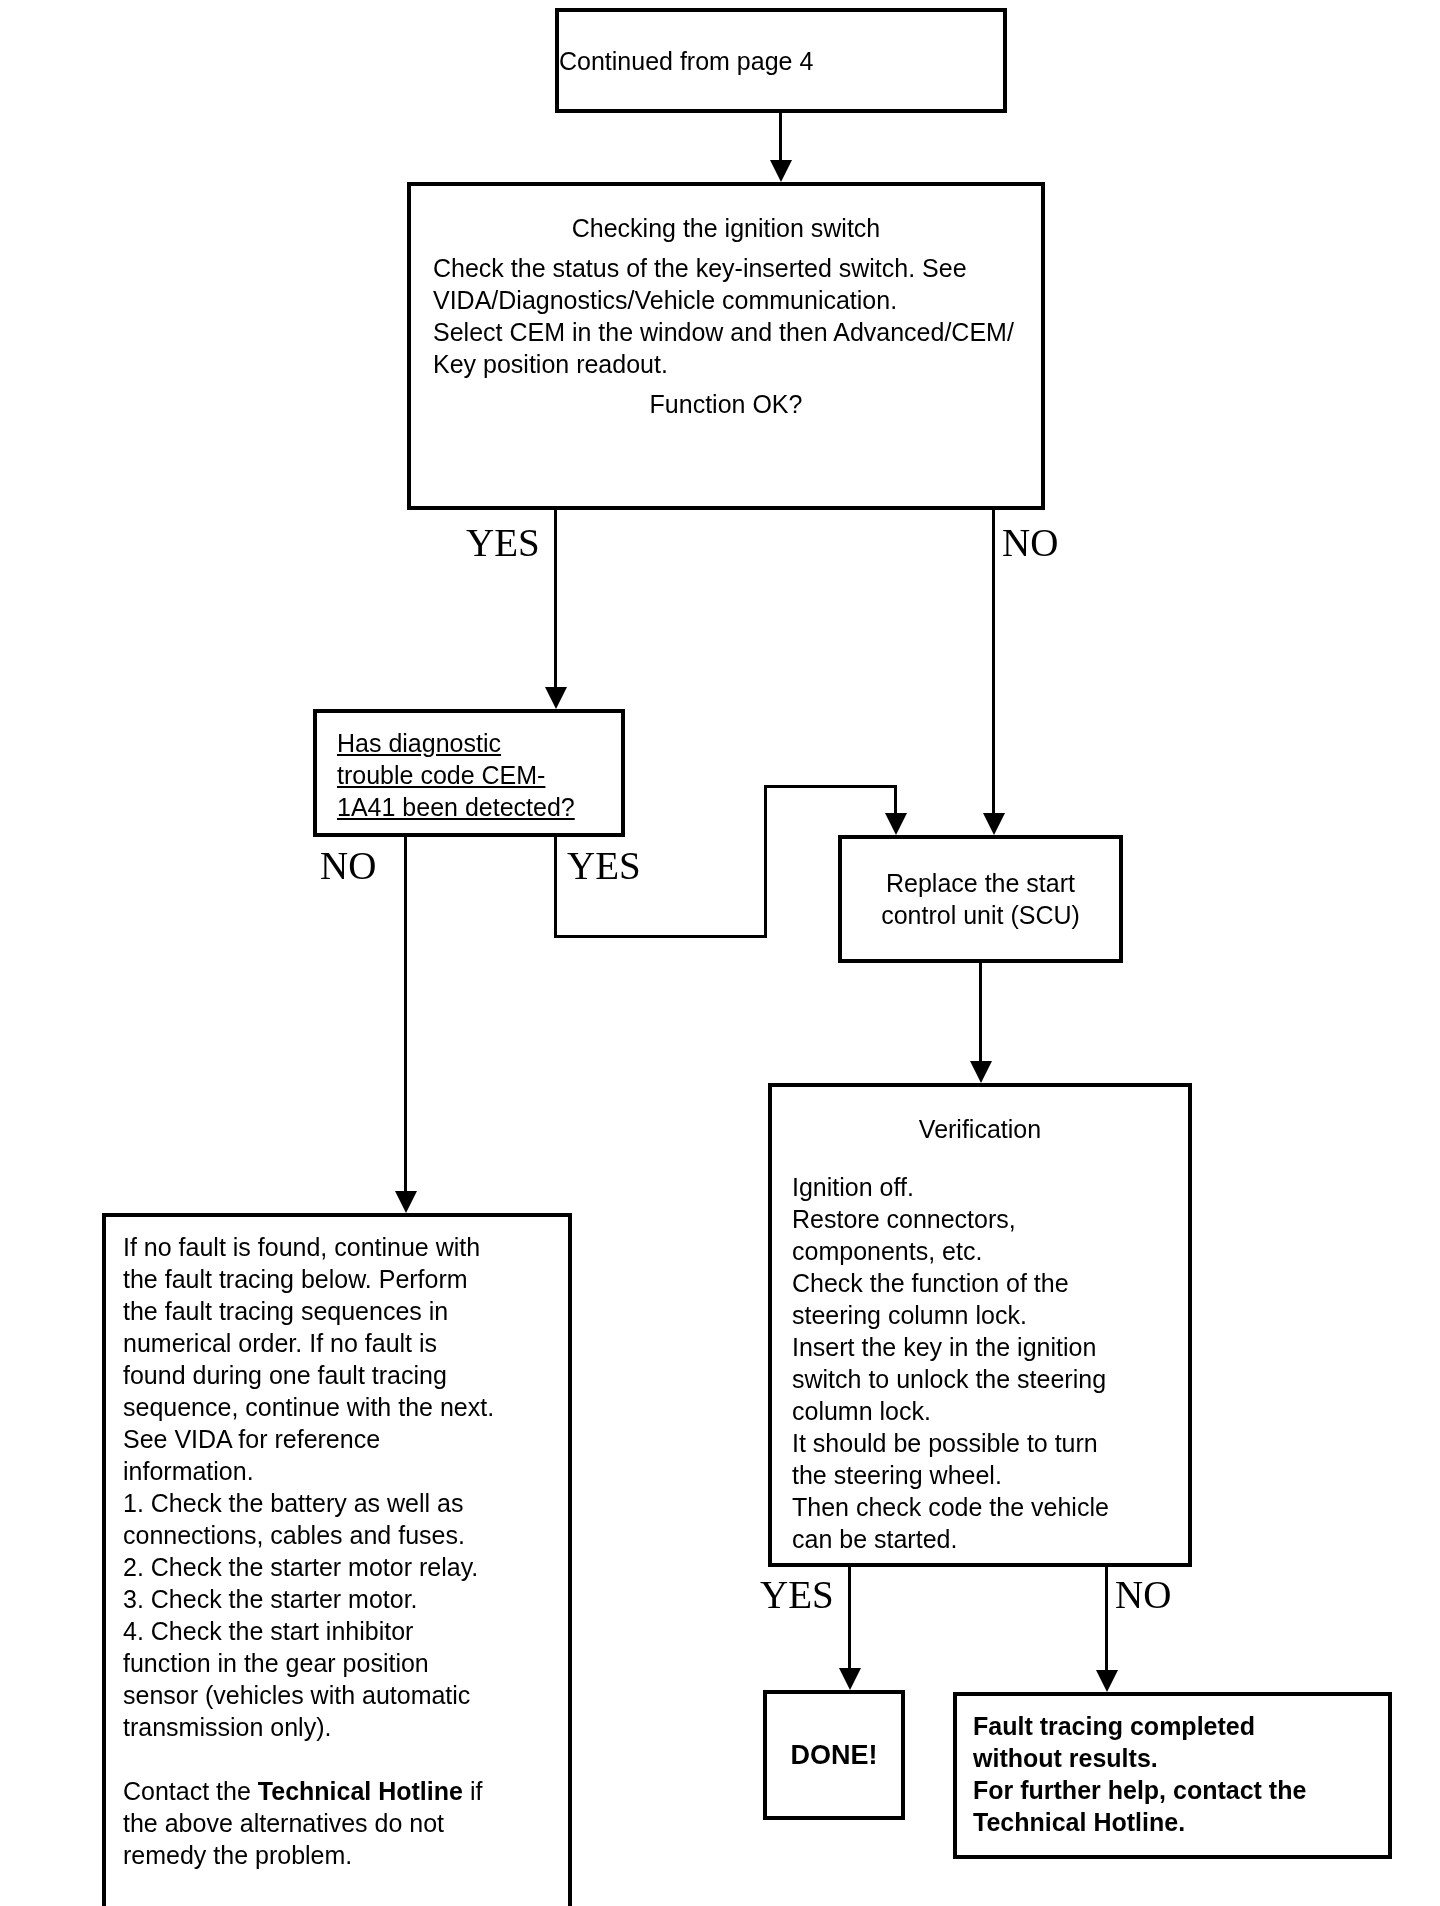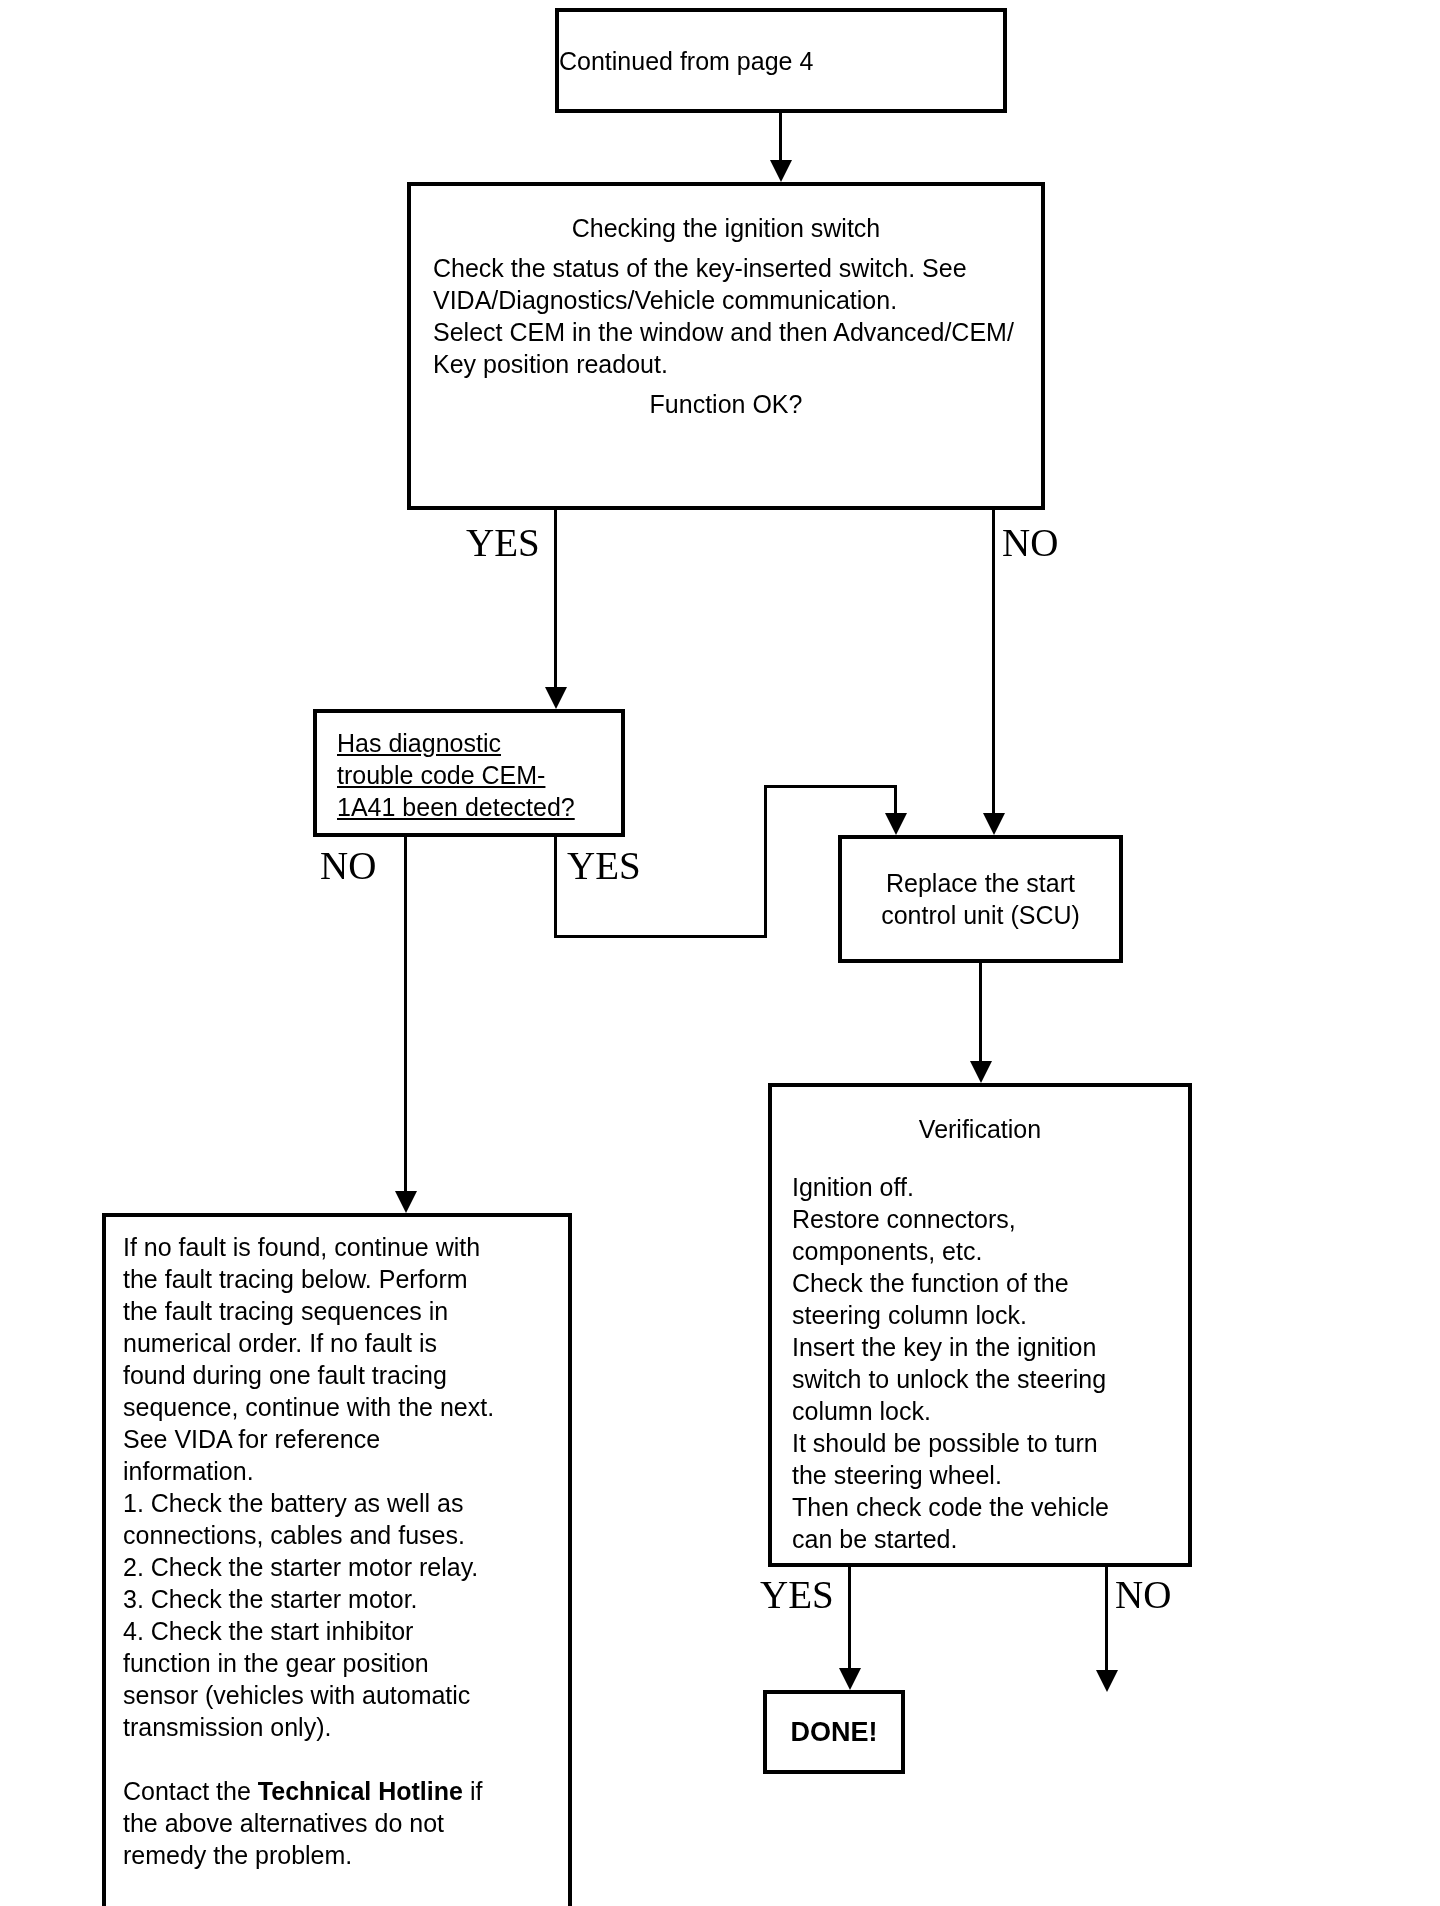--- a/index.html
+++ b/index.html
@@ -61,21 +61,21 @@
 
   #lbl-yes3{left:760px;top:1576px;}
   #line-yes3{left:848px;top:1567px;height:101px;}
   #arr-yes3{left:839px;top:1668px;}
 
   #lbl-no3{left:1115px;top:1576px;}
   #line-no3{left:1105px;top:1567px;height:103px;}
   #arr-no3{left:1096px;top:1670px;}
 
   
-  #box-g{left:763px;top:1690px;width:142px;height:84px;display:flex;align-items:center;justify-content:center;}
+  #box-g{left:763px;top:1690px;width:142px;height:130px;display:flex;align-items:center;justify-content:center;}
   #box-g .txt{font-size:27px;}
 
   
   #box-h{left:953px;top:1692px;width:439px;height:167px;padding:14px 12px 0 16px;}
 
   
   #box-f{left:102px;top:1213px;width:470px;height:764px;padding:14px 12px 0 17px;}
   #box-f .contact{margin-top:32px;}
 </style>
 </head>
@@ -152,20 +152,26 @@
   <div class="arrow-down" id="arr-yes3"></div>
 
   <div class="branch-label" id="lbl-no3">NO</div>
   <div class="vline" id="line-no3"></div>
   <div class="arrow-down" id="arr-no3"></div>
 
   <div class="box" id="box-g">
     <div class="txt ctr bold">DONE!</div>
   </div>
 
+  <div class="box" id="box-h">
+    <div class="txt bold">Fault tracing completed
+without results.
+For further help, contact the
+Technical Hotline.</div>
+  </div>
 
   <div class="box" id="box-f">
     <div class="txt">If no fault is found, continue with
 the fault tracing below. Perform
 the fault tracing sequences in
 numerical order. If no fault is
 found during one fault tracing
 sequence, continue with the next.
 See VIDA for reference
 information.

